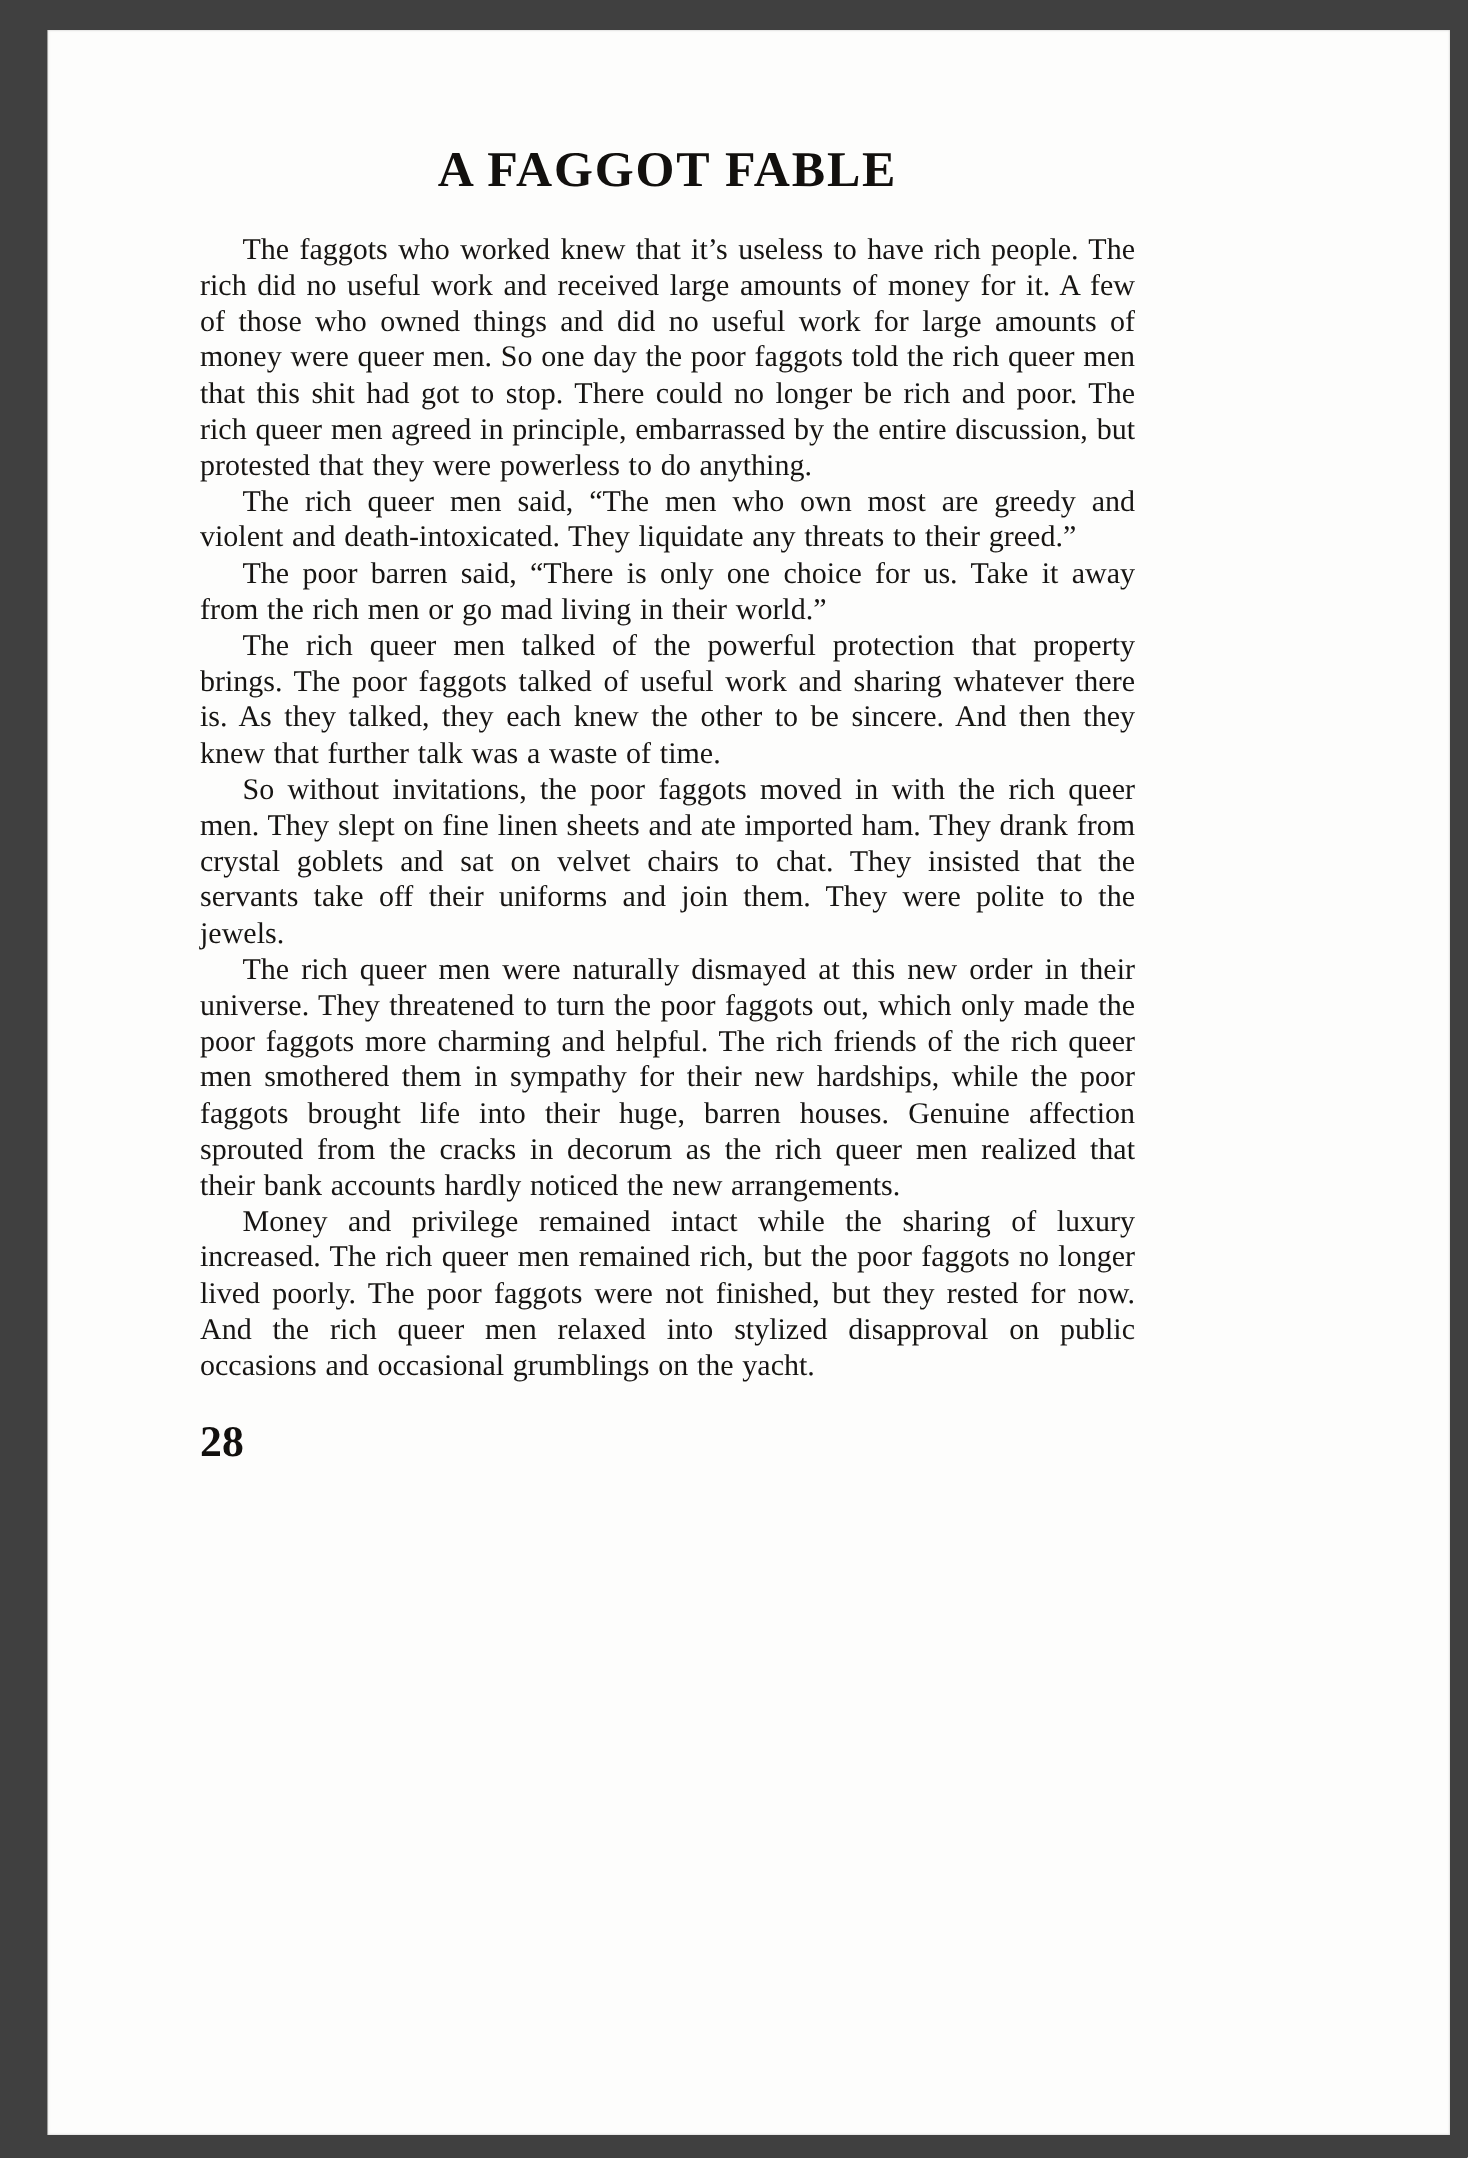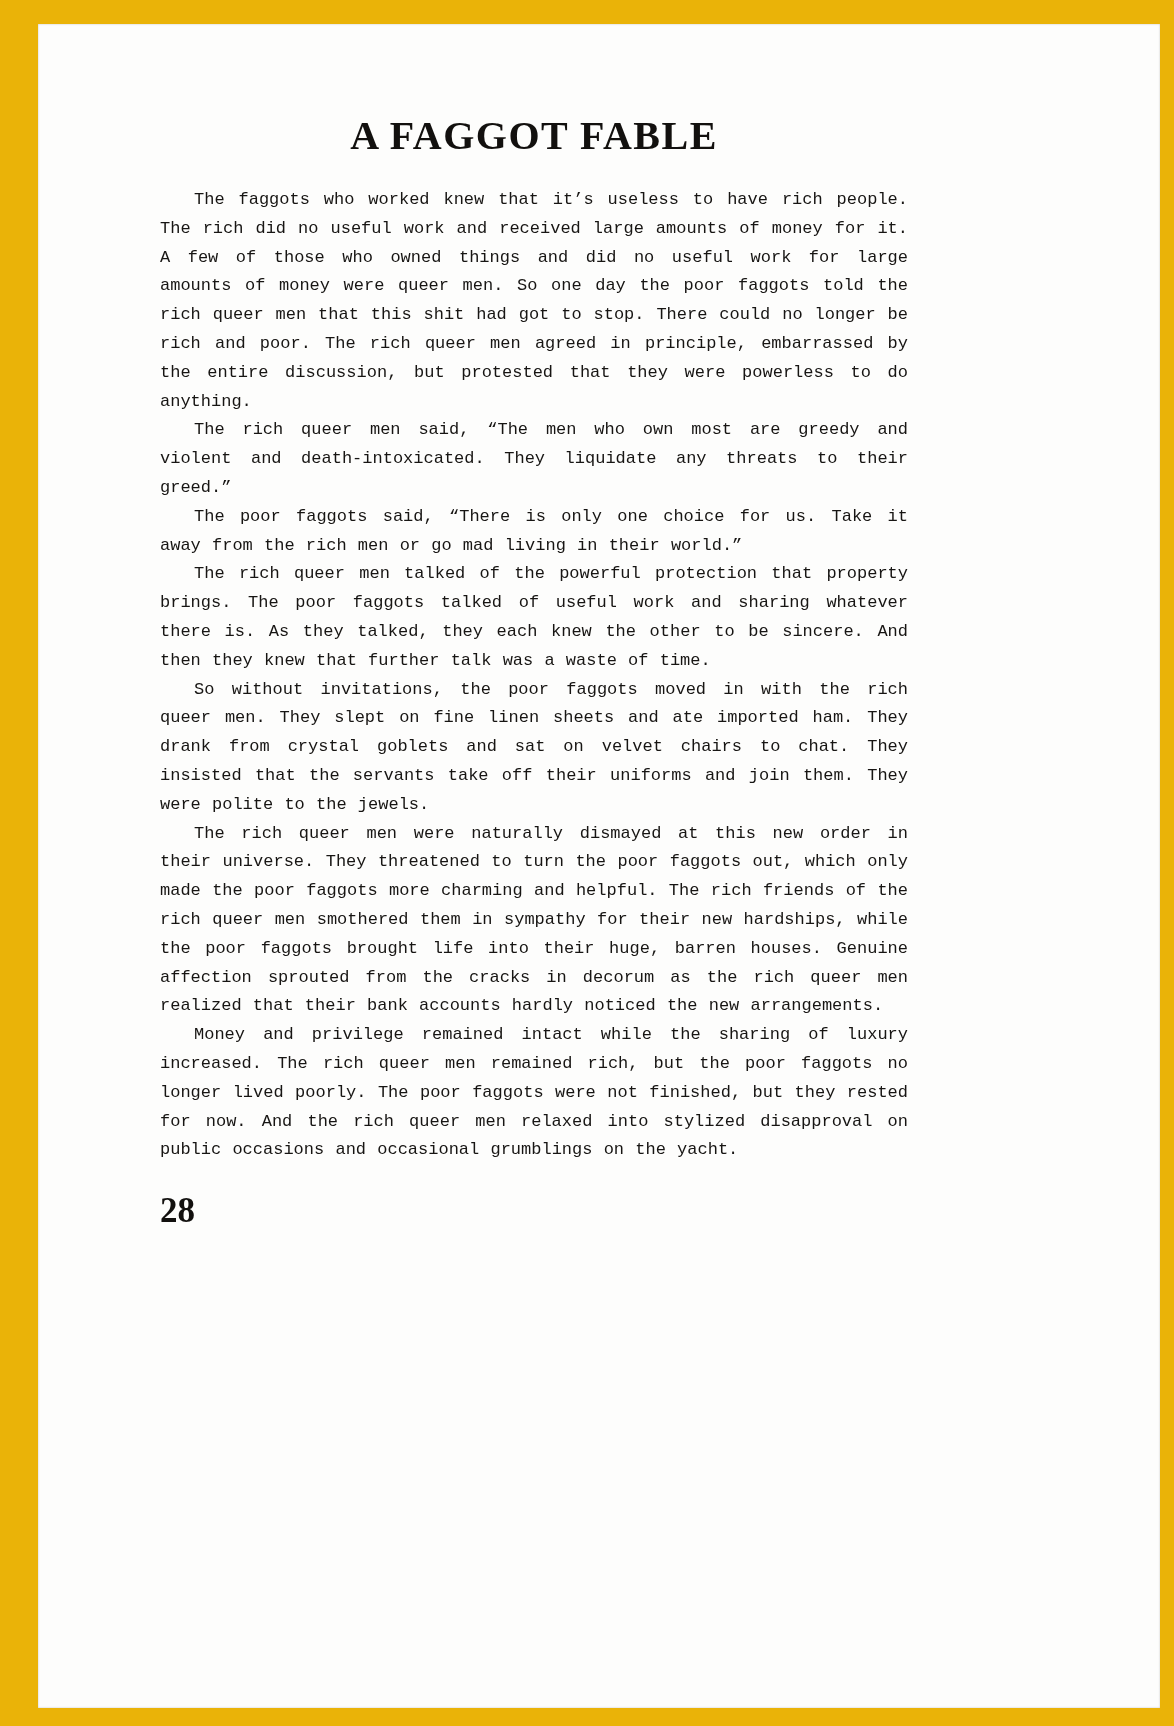--- a/index.html
+++ b/index.html
@@ -4,21 +4,21 @@
 <style>
   html, body {
     margin: 0;
     padding: 0;
     background: #000;
   }
   .scan-frame {
     position: relative;
     width: 1174px;
     height: 1726px;
-    background: #eab308;
+    background: #404040;
     overflow: hidden;
   }
   .page-sheet {
     position: absolute;
     left: 38px;
     top: 24px;
     width: 1122px;
     height: 1684px;
     background: #fdfdfc;
     box-shadow: inset 0 0 2px rgba(0,0,0,0.25);
@@ -39,45 +39,44 @@
     letter-spacing: 1.5px;
     color: #12100e;
   }
   .paragraphs {
     margin-top: 27px;
   }
   .paragraphs p {
     margin: 0;
     text-indent: 34px;
     text-align: justify;
-    font-size: 17px;
+    font-size: 24px;
     line-height: 28.8px;
     word-spacing: 1px;
-    font-family: Liberation Mono, monospace;
   }
   .page-number {
     margin-top: 26px;
     font-size: 35px;
     font-weight: bold;
     color: #12100e;
   }
 </style>
 </head>
 <body>
 
 <div class="scan-frame">
   <div class="page-sheet">
     <div class="text-block">
 
       <h1 class="doc-title">A FAGGOT FABLE</h1>
 
       <div class="paragraphs">
         <p>The faggots who worked knew that it’s useless to have rich people. The rich did no useful work and received large amounts of money for it. A few of those who owned things and did no useful work for large amounts of money were queer men. So one day the poor faggots told the rich queer men that this shit had got to stop. There could no longer be rich and poor. The rich queer men agreed in principle, embarrassed by the entire discussion, but protested that they were powerless to do anything.</p>
         <p>The rich queer men said, “The men who own most are greedy and violent and death-intoxicated. They liquidate any threats to their greed.”</p>
-        <p>The poor faggots said, “There is only one choice for us. Take it away from the rich men or go mad living in their world.”</p>
+        <p>The poor barren said, “There is only one choice for us. Take it away from the rich men or go mad living in their world.”</p>
         <p>The rich queer men talked of the powerful protection that property brings. The poor faggots talked of useful work and sharing whatever there is. As they talked, they each knew the other to be sincere. And then they knew that further talk was a waste of time.</p>
         <p>So without invitations, the poor faggots moved in with the rich queer men. They slept on fine linen sheets and ate imported ham. They drank from crystal goblets and sat on velvet chairs to chat. They insisted that the servants take off their uniforms and join them. They were polite to the jewels.</p>
         <p>The rich queer men were naturally dismayed at this new order in their universe. They threatened to turn the poor faggots out, which only made the poor faggots more charming and helpful. The rich friends of the rich queer men smothered them in sympathy for their new hardships, while the poor faggots brought life into their huge, barren houses. Genuine affection sprouted from the cracks in decorum as the rich queer men realized that their bank accounts hardly noticed the new arrangements.</p>
         <p>Money and privilege remained intact while the sharing of luxury increased. The rich queer men remained rich, but the poor faggots no longer lived poorly. The poor faggots were not finished, but they rested for now. And the rich queer men relaxed into stylized disapproval on public occasions and occasional grumblings on the yacht.</p>
       </div>
 
       <div class="page-number">28</div>
 
     </div>
   </div>

